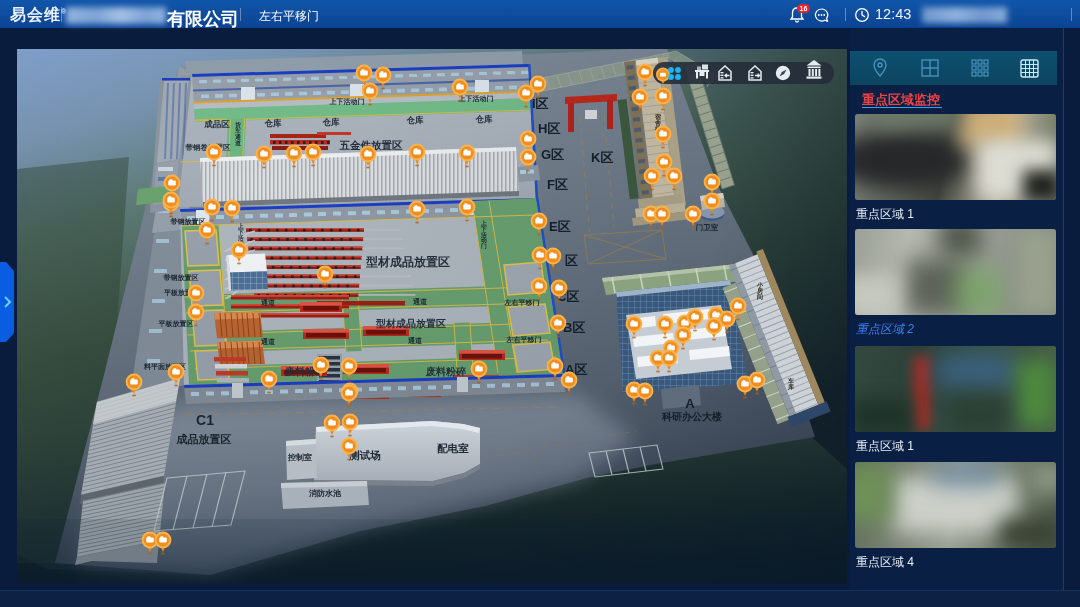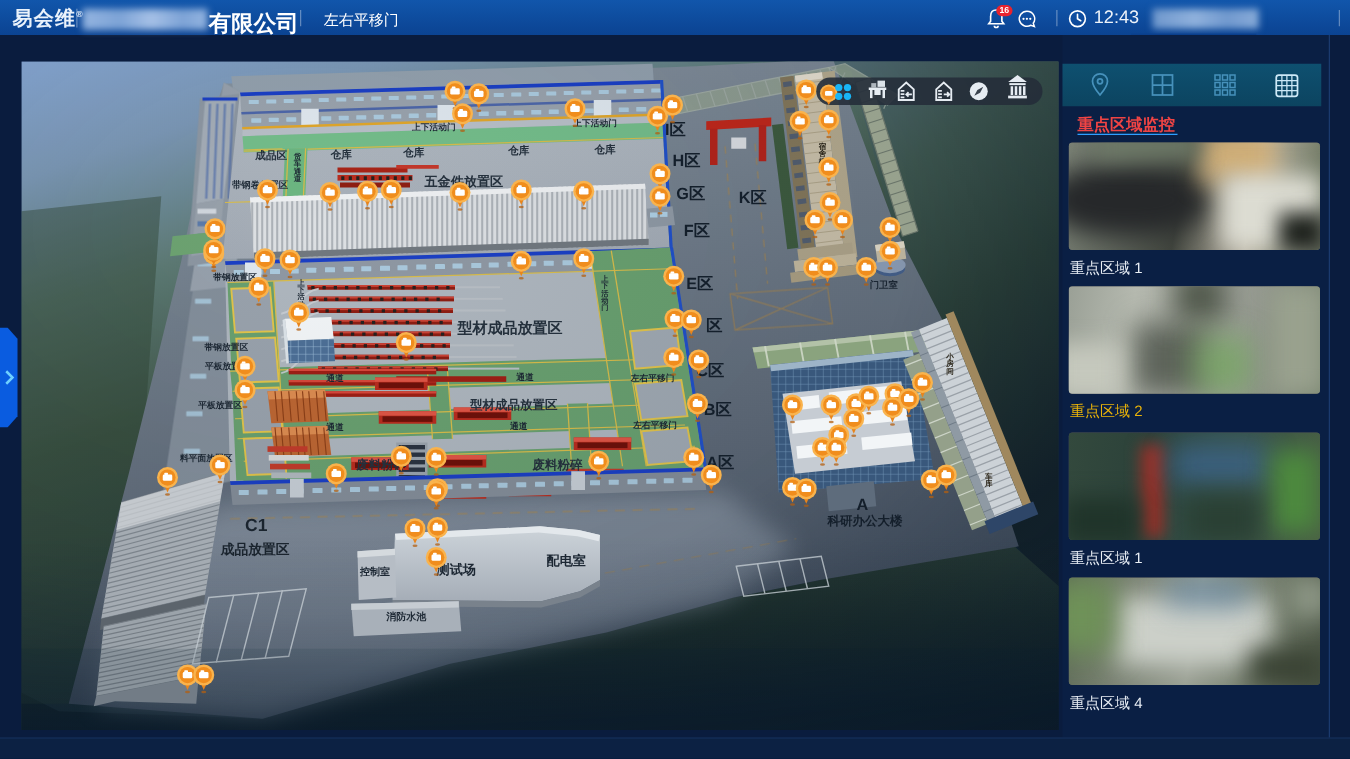--- a/index.html
+++ b/index.html
@@ -1163,21 +1163,21 @@
 <div class="abs" style="left:855px;top:229px;width:201px;height:86px;border-radius:3px;overflow:hidden;background:#555;">
 <div style="position:absolute;inset:0;background:linear-gradient(100deg,#9aa096 0%,#b5b9af 25%,#a8aba3 50%,#90958b 75%,#7a8670 100%);"></div>
 <div style="position:absolute;left:52px;top:30px;width:60px;height:56px;background:#5d635a;filter:blur(11px);"></div>
 <div style="position:absolute;left:84px;top:-12px;width:42px;height:40px;background:#4f574a;filter:blur(11px);"></div>
 <div style="position:absolute;left:100px;top:40px;width:46px;height:46px;background:#72a85c;filter:blur(12px);opacity:0.7;"></div>
 <div style="position:absolute;left:-12px;top:46px;width:54px;height:44px;background:#c5c8bd;filter:blur(9px);"></div>
 <div style="position:absolute;left:162px;top:0px;width:42px;height:86px;background:#99a18e;filter:blur(9px);"></div>
 
 </div>
 
-<div class="abs" style="left:856px;top:321px;color:#eab308;font-size:12px;">重点区域 2</div>
+<div class="abs" style="left:856px;top:321px;color:#3b82f6;font-size:12px;font-style:italic;">重点区域 2</div>
 
 <div class="abs" style="left:855px;top:346px;width:201px;height:86px;border-radius:3px;overflow:hidden;background:#555;">
 <div style="position:absolute;inset:0;background:linear-gradient(100deg,#33493d 0%,#2c423a 30%,#35514a 55%,#3f5746 80%,#4a5e45 100%);"></div>
 <div style="position:absolute;left:58px;top:10px;width:18px;height:74px;background:#993129;filter:blur(6px);"></div>
 <div style="position:absolute;left:82px;top:10px;width:78px;height:32px;background:#3c6386;filter:blur(11px);opacity:0.9;"></div>
 <div style="position:absolute;left:162px;top:14px;width:38px;height:66px;background:#4d8a3e;filter:blur(10px);"></div>
 <div style="position:absolute;left:-5px;top:52px;width:62px;height:38px;background:#20342a;filter:blur(9px);"></div>
 <div style="position:absolute;left:92px;top:48px;width:62px;height:42px;background:#2a4034;filter:blur(10px);"></div>
 
 </div>

